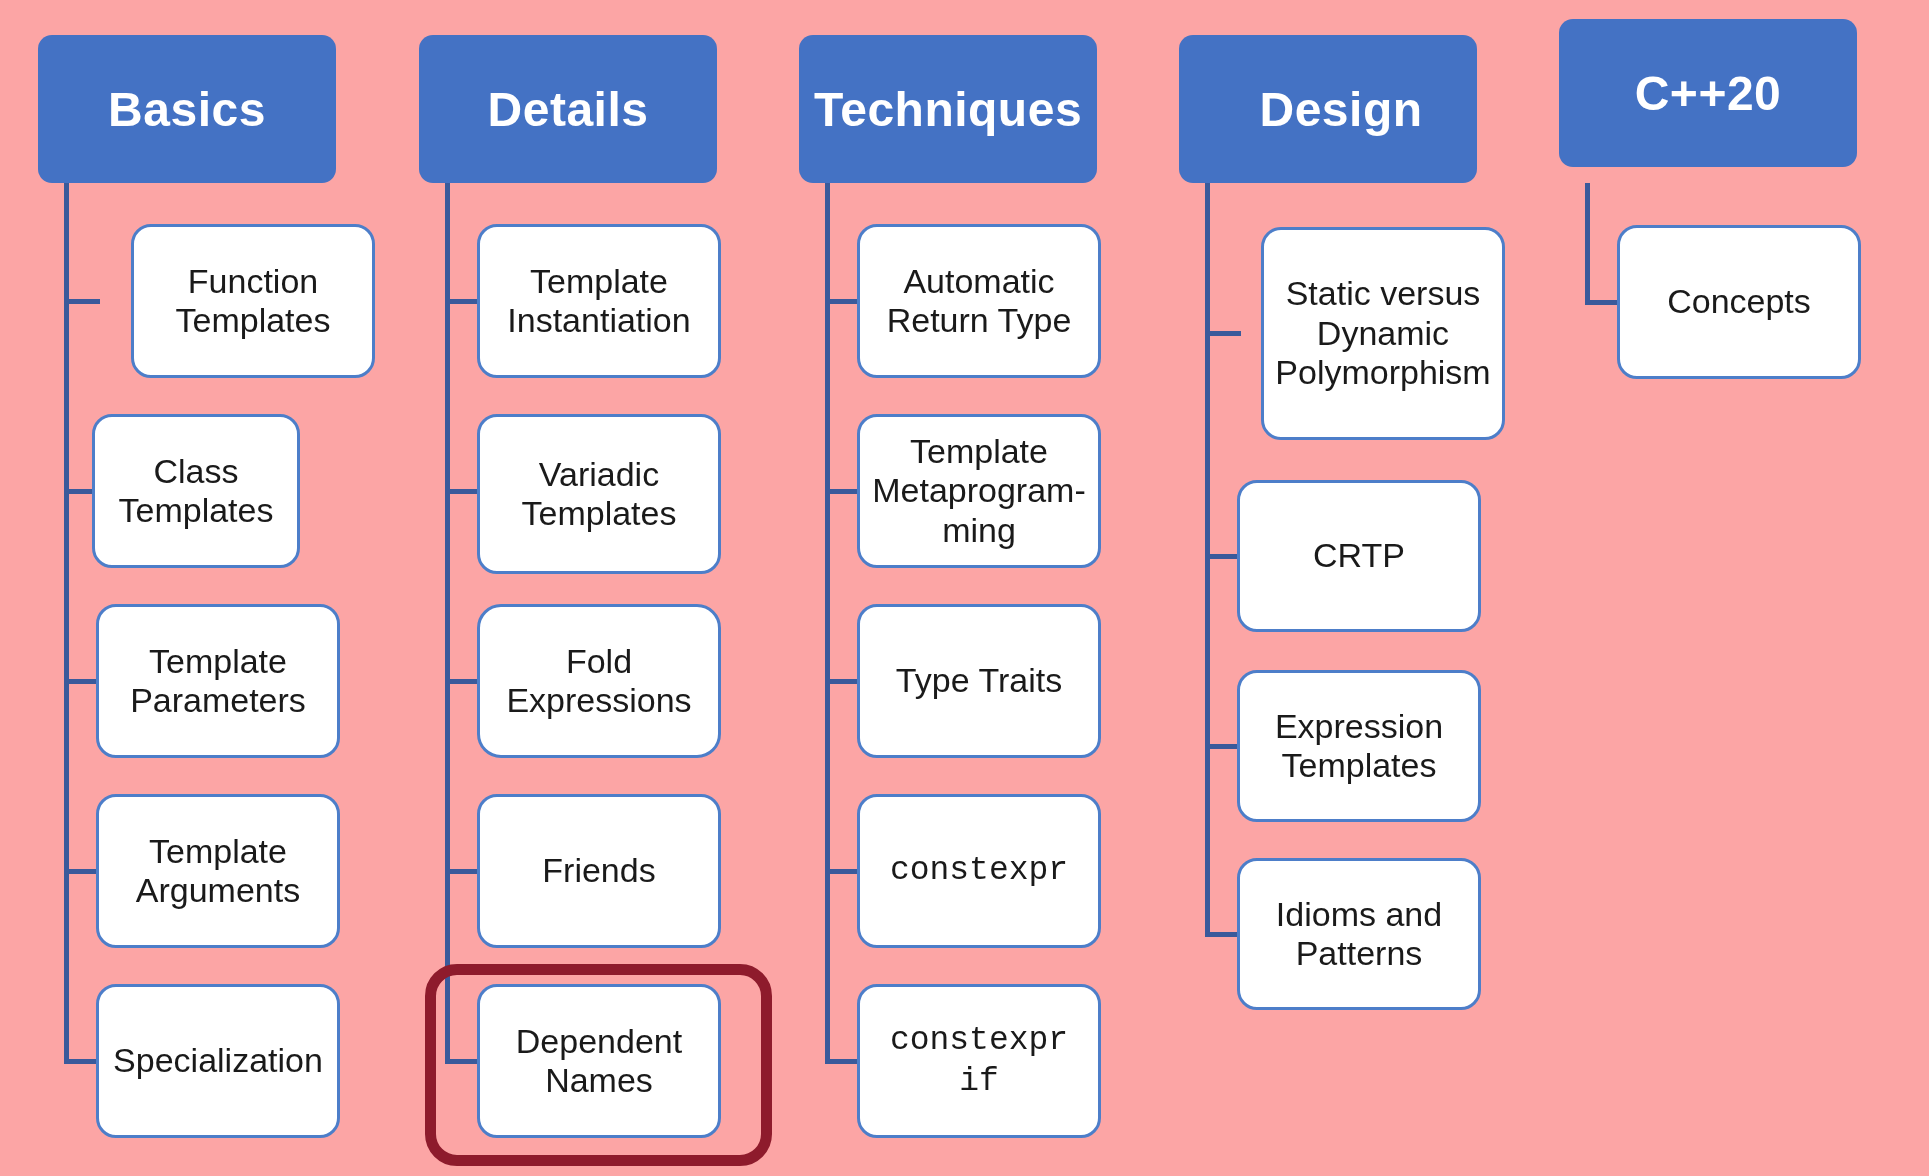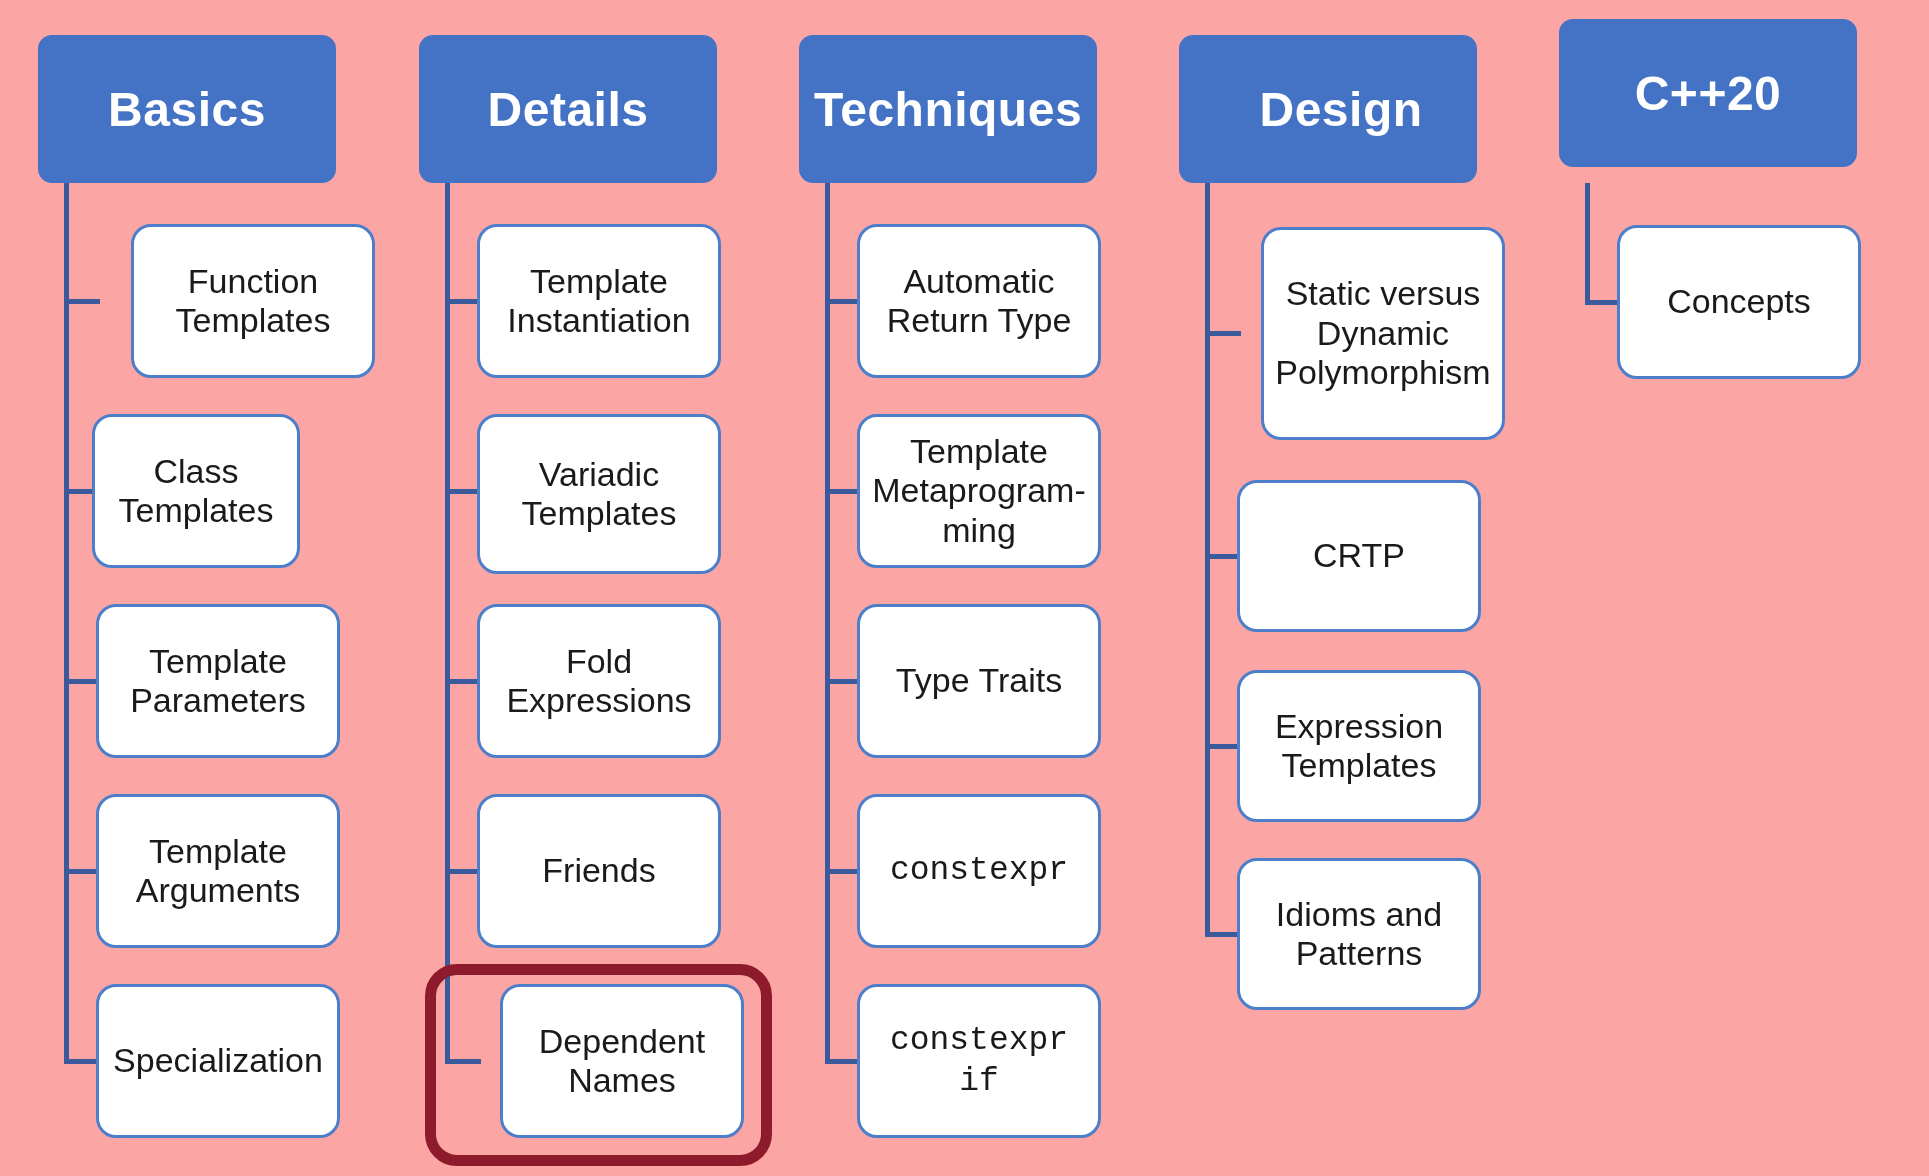--- a/index.html
+++ b/index.html
@@ -104,30 +104,30 @@
       <div class="node" style="left: 477px; top: 224px; width: 244px; height: 154px;">
         <span class="label">Template
 Instantiation</span>
       </div>
       <div class="stub" style="left: 445px; top: 488.5px; width: 36px; height: 5px;"></div>
       <div class="node" style="left: 477px; top: 414px; width: 244px; height: 160px;">
         <span class="label">Variadic
 Templates</span>
       </div>
       <div class="stub" style="left: 445px; top: 678.5px; width: 36px; height: 5px;"></div>
-      <div class="node" style="left: 477px; top: 604px; width: 244px; height: 154px;">
+      <div class="node" style="left: 477px; top: 604px; width: 244px; height: 154px; border-radius: 24px;">
         <span class="label">Fold
 Expressions</span>
       </div>
       <div class="stub" style="left: 445px; top: 868.5px; width: 36px; height: 5px;"></div>
       <div class="node" style="left: 477px; top: 794px; width: 244px; height: 154px;">
         <span class="label">Friends</span>
       </div>
       <div class="stub" style="left: 445px; top: 1058.5px; width: 36px; height: 5px;"></div>
-      <div class="node" style="left: 477px; top: 984px; width: 244px; height: 154px; margin-left: 23px;">
+      <div class="node" style="left: 477px; top: 984px; width: 244px; height: 154px;">
         <span class="label">Dependent
 Names</span>
       </div>
       <div class="highlight-ring" style="left: 425px; top: 964px; width: 347px; height: 202px;"></div>
     </div>
     <div>
       <div class="col-header" style="left: 799px; top: 35px; width: 298px; height: 148px;">Techniques</div>
       <div class="vline" style="left: 825px; top: 183px; width: 5px; height: 880.5px;"></div>
       <div class="stub" style="left: 825px; top: 298.5px; width: 36px; height: 5px;"></div>
       <div class="node" style="left: 857px; top: 224px; width: 244px; height: 154px;">

